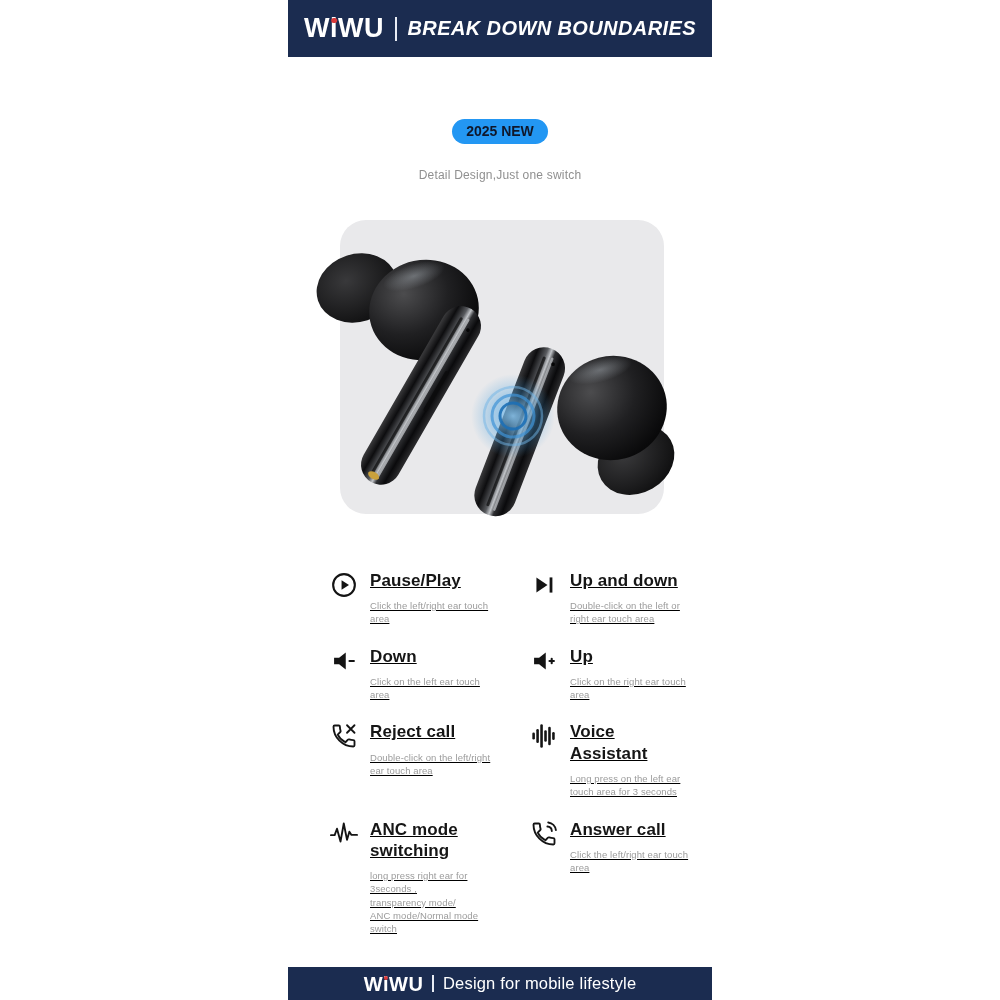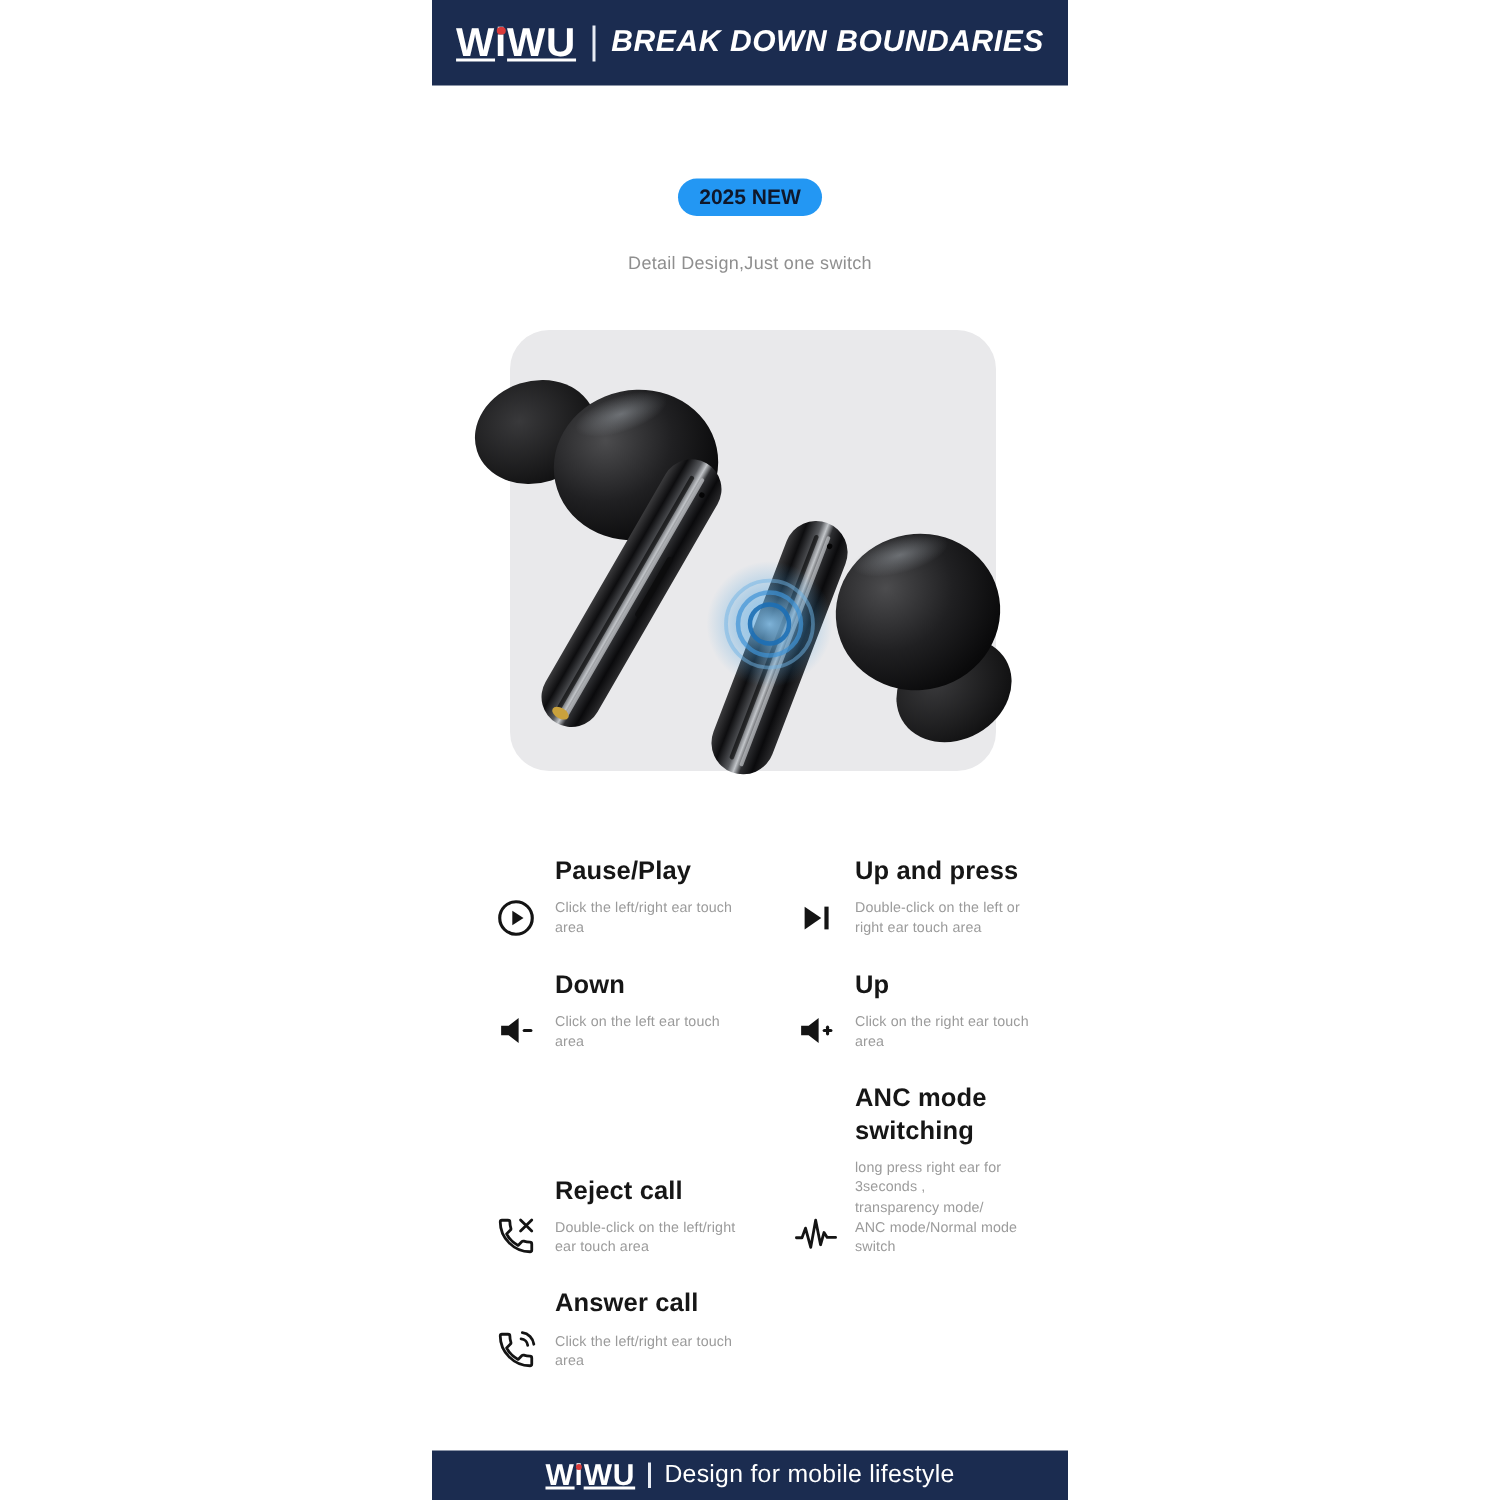--- a/index.html
+++ b/index.html
@@ -4,21 +4,21 @@
 <style>
   * { margin:0; padding:0; box-sizing:border-box; }
   html,body { width:1000px; height:1000px; background:#ffffff; overflow:hidden;
               font-family:"Liberation Sans","DejaVu Sans",sans-serif; }
   .page { position:relative; width:424px; height:1000px; margin:0 auto; background:#fff; }
 
   
   .bar { background:#1b2c50; color:#fff; display:flex; align-items:center; justify-content:center; }
   .top-bar { height:57px; }
   .bottom-bar { position:absolute; bottom:0; left:0; width:100%; height:33px; }
-  .logo { font-weight:bold; line-height:1; letter-spacing:.5px;text-decoration:underline; }
+  .logo { font-weight:bold; line-height:1; letter-spacing:.5px; }
   .top-bar .logo { font-size:27px; }
   .bottom-bar .logo { font-size:20px; }
   .dot-i { position:relative; display:inline-block; }
   .dot-i::after { content:""; position:absolute; left:50%; transform:translateX(-50%);
                   top:.10em; width:.21em; height:.21em; border-radius:50%; background:#d93a3a; }
   .vdiv { width:1.5px; background:#e8ecf4; align-self:center; }
   .top-bar .vdiv { height:24px; margin:0 11px; }
   .bottom-bar .vdiv { height:17px; margin:0 9px; }
   .top-tagline { font-size:20px; font-style:italic; font-weight:600; letter-spacing:.4px; }
   .bottom-tagline { font-size:16.5px; font-weight:400; letter-spacing:.2px; }
@@ -31,21 +31,21 @@
              font-weight:600; color:#1c1c1c; letter-spacing:.2px; }
   .subtitle { margin-top:13px; text-align:center; font-size:12px; color:#8f8f8f; letter-spacing:.2px; }
 
   
   .panel-wrap { position:relative; width:424px; height:300px; margin-top:38px; }
   .panel-wrap svg { position:absolute; left:22px; top:0; overflow:visible; }
 
   
   .features { margin-top:50px; display:grid; grid-template-columns:200px 1fr;
               column-gap:0; row-gap:20px; padding:0 22px 0 42px; }
-  .feature { display:flex; align-items:flex-end; }
+  .feature { display:flex; align-items:flex-start;text-decoration:underline; }
   .feature .ficon { flex:0 0 28px; width:28px; height:28px; margin-top:1px; color:#141414; }
   .feature .ficon svg { width:28px; height:28px; display:block; }
   .ftext { margin-left:12px; }
   .ftitle { font-size:17px; font-weight:600; color:#161616; line-height:1.25; letter-spacing:.1px; }
   .fdesc { margin-top:8px; font-size:9.5px; color:#9b9b9b; line-height:1.4;
            max-width:132px; white-space:pre-line; letter-spacing:.1px; }
 </style>
 </head>
 <body>
 
@@ -154,21 +154,21 @@
       </div>
 
       <div class="feature">
         <span class="ficon">
           <svg viewBox="0 0 24 24">
               <path d="M5.5 5.5 L15 12 L5.5 18.5 Z" fill="currentColor"></path>
               <rect x="16.8" y="5.5" width="2.4" height="13" fill="currentColor"></rect>
             </svg>
         </span>
         <span class="ftext">
-          <div class="ftitle">Up and press</div>
+          <div class="ftitle">Up and down</div>
           <div class="fdesc">Double-click on the left or right ear touch area</div>
         </span>
       </div>
 
       <div class="feature">
         <span class="ficon">
           <svg viewBox="0 0 24 24">
               <path d="M3.5 9.3 H7.8 L13.5 4.8 V19.2 L7.8 14.7 H3.5 Z" fill="currentColor"></path>
               <rect x="15.8" y="11.1" width="5.6" height="1.8" rx="0.9" fill="currentColor"></rect>
             </svg>
@@ -199,20 +199,36 @@
               <path d="M6.62 10.79a15.05 15.05 0 0 0 6.59 6.59l2.2-2.2a1 1 0 0 1 1.02-.24c1.12.37 2.33.57 3.57.57a1 1 0 0 1 1 1V20a1 1 0 0 1-1 1C10.85 21 3 13.15 3 3.99A1 1 0 0 1 4 3h3.5a1 1 0 0 1 1 1c0 1.24.2 2.45.57 3.57a1 1 0 0 1-.25 1.02z"></path>
               <path d="M14.6 2.8 L21 9.2 M21 2.8 L14.6 9.2"></path>
             </svg>
         </span>
         <span class="ftext">
           <div class="ftitle">Reject call</div>
           <div class="fdesc">Double-click on the left/right ear touch area</div>
         </span>
       </div>
 
+      <div class="feature">
+        <span class="ficon">
+          <svg viewBox="0 0 24 24" fill="currentColor">
+              <rect x="2" y="9" width="2.2" height="6" rx="1.1"></rect>
+              <rect x="5.4" y="6" width="2.2" height="12" rx="1.1"></rect>
+              <rect x="8.8" y="2" width="2.2" height="20" rx="1.1"></rect>
+              <rect x="12.2" y="7" width="2.2" height="10" rx="1.1"></rect>
+              <rect x="15.6" y="4" width="2.2" height="16" rx="1.1"></rect>
+              <rect x="19" y="8.5" width="2.2" height="7" rx="1.1"></rect>
+            </svg>
+        </span>
+        <span class="ftext">
+          <div class="ftitle">Voice Assistant</div>
+          <div class="fdesc">Long press on the left ear touch area for 3 seconds</div>
+        </span>
+      </div>
 
       <div class="feature">
         <span class="ficon">
           <svg viewBox="0 0 24 24" fill="none" stroke="currentColor" stroke-width="1.6" stroke-linecap="round" stroke-linejoin="round">
               <polyline points="0.8,13 4,13 6,7.5 9,18.5 11.8,3 14.6,17 16.6,10 18.4,12.8 23.2,12.8"></polyline>
             </svg>
         </span>
         <span class="ftext">
           <div class="ftitle">ANC mode switching</div>
           <div class="fdesc">long press right ear for 3seconds ,

